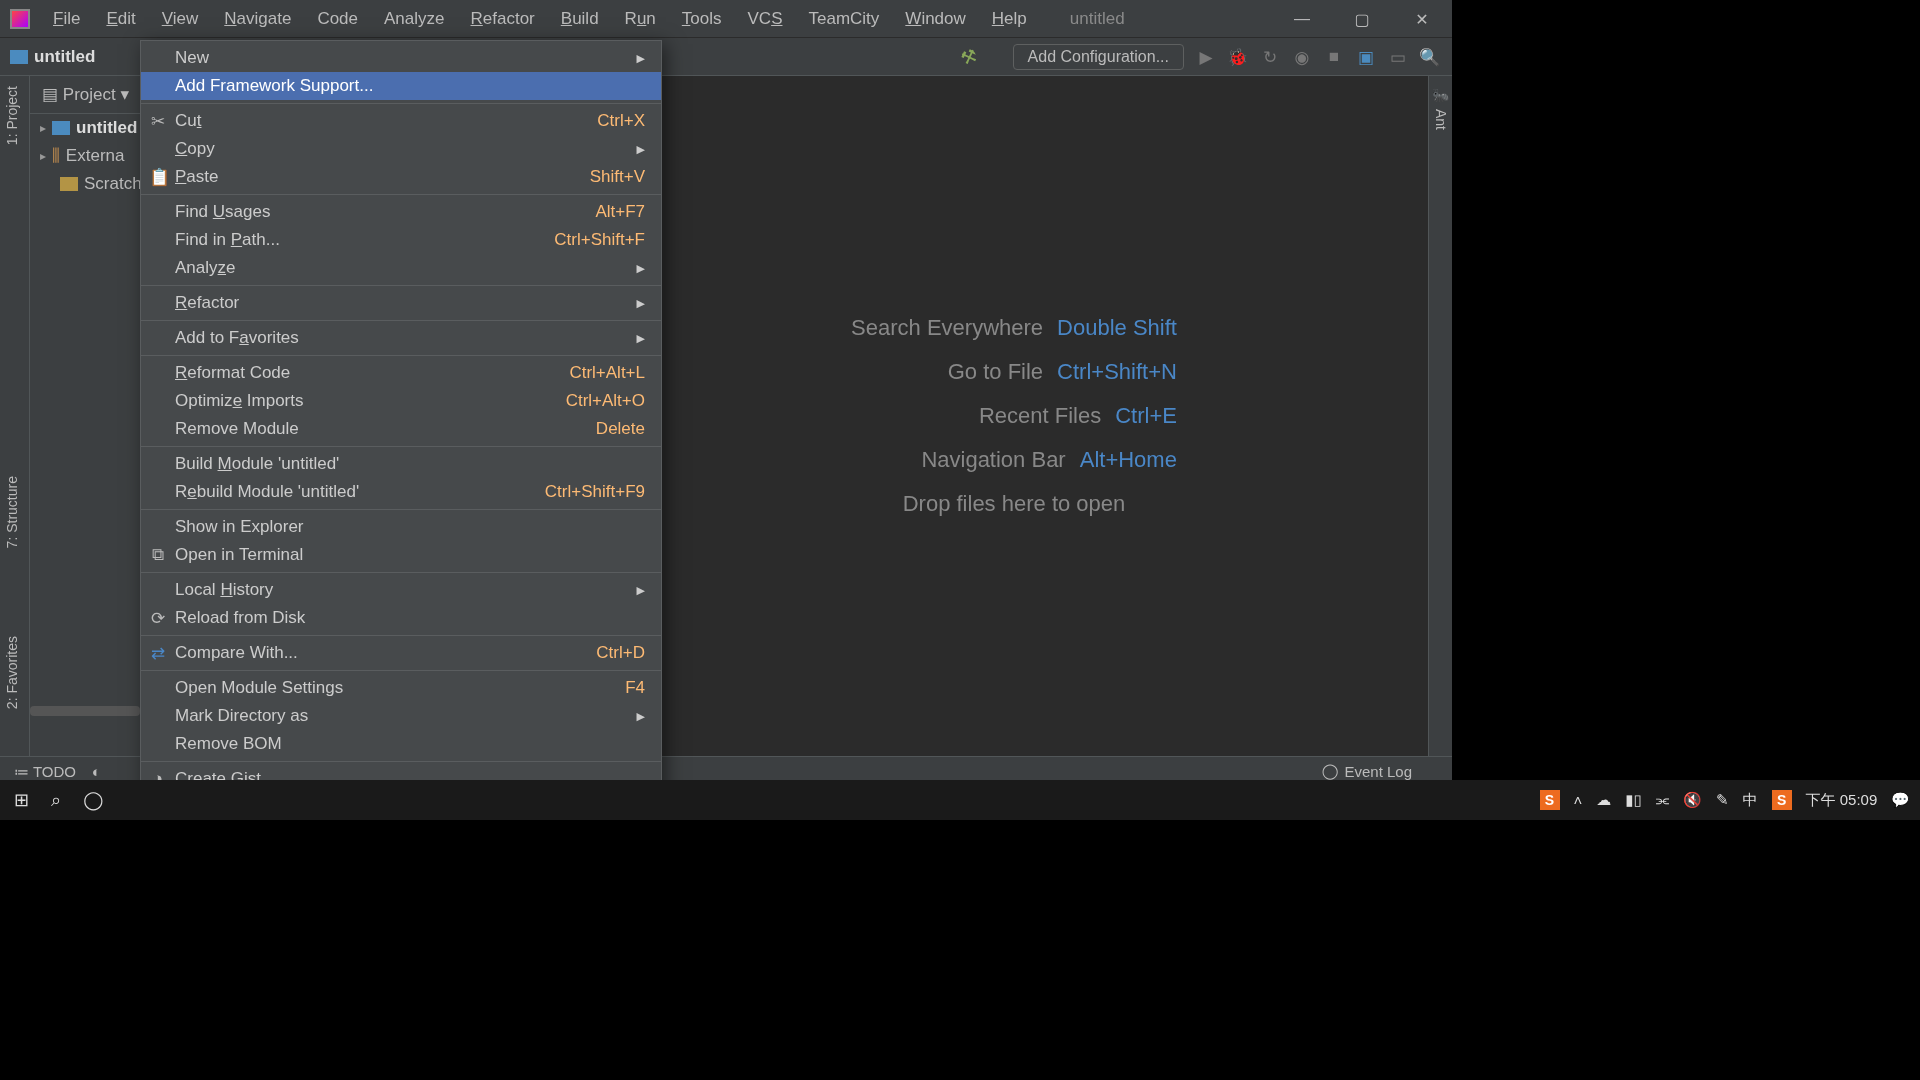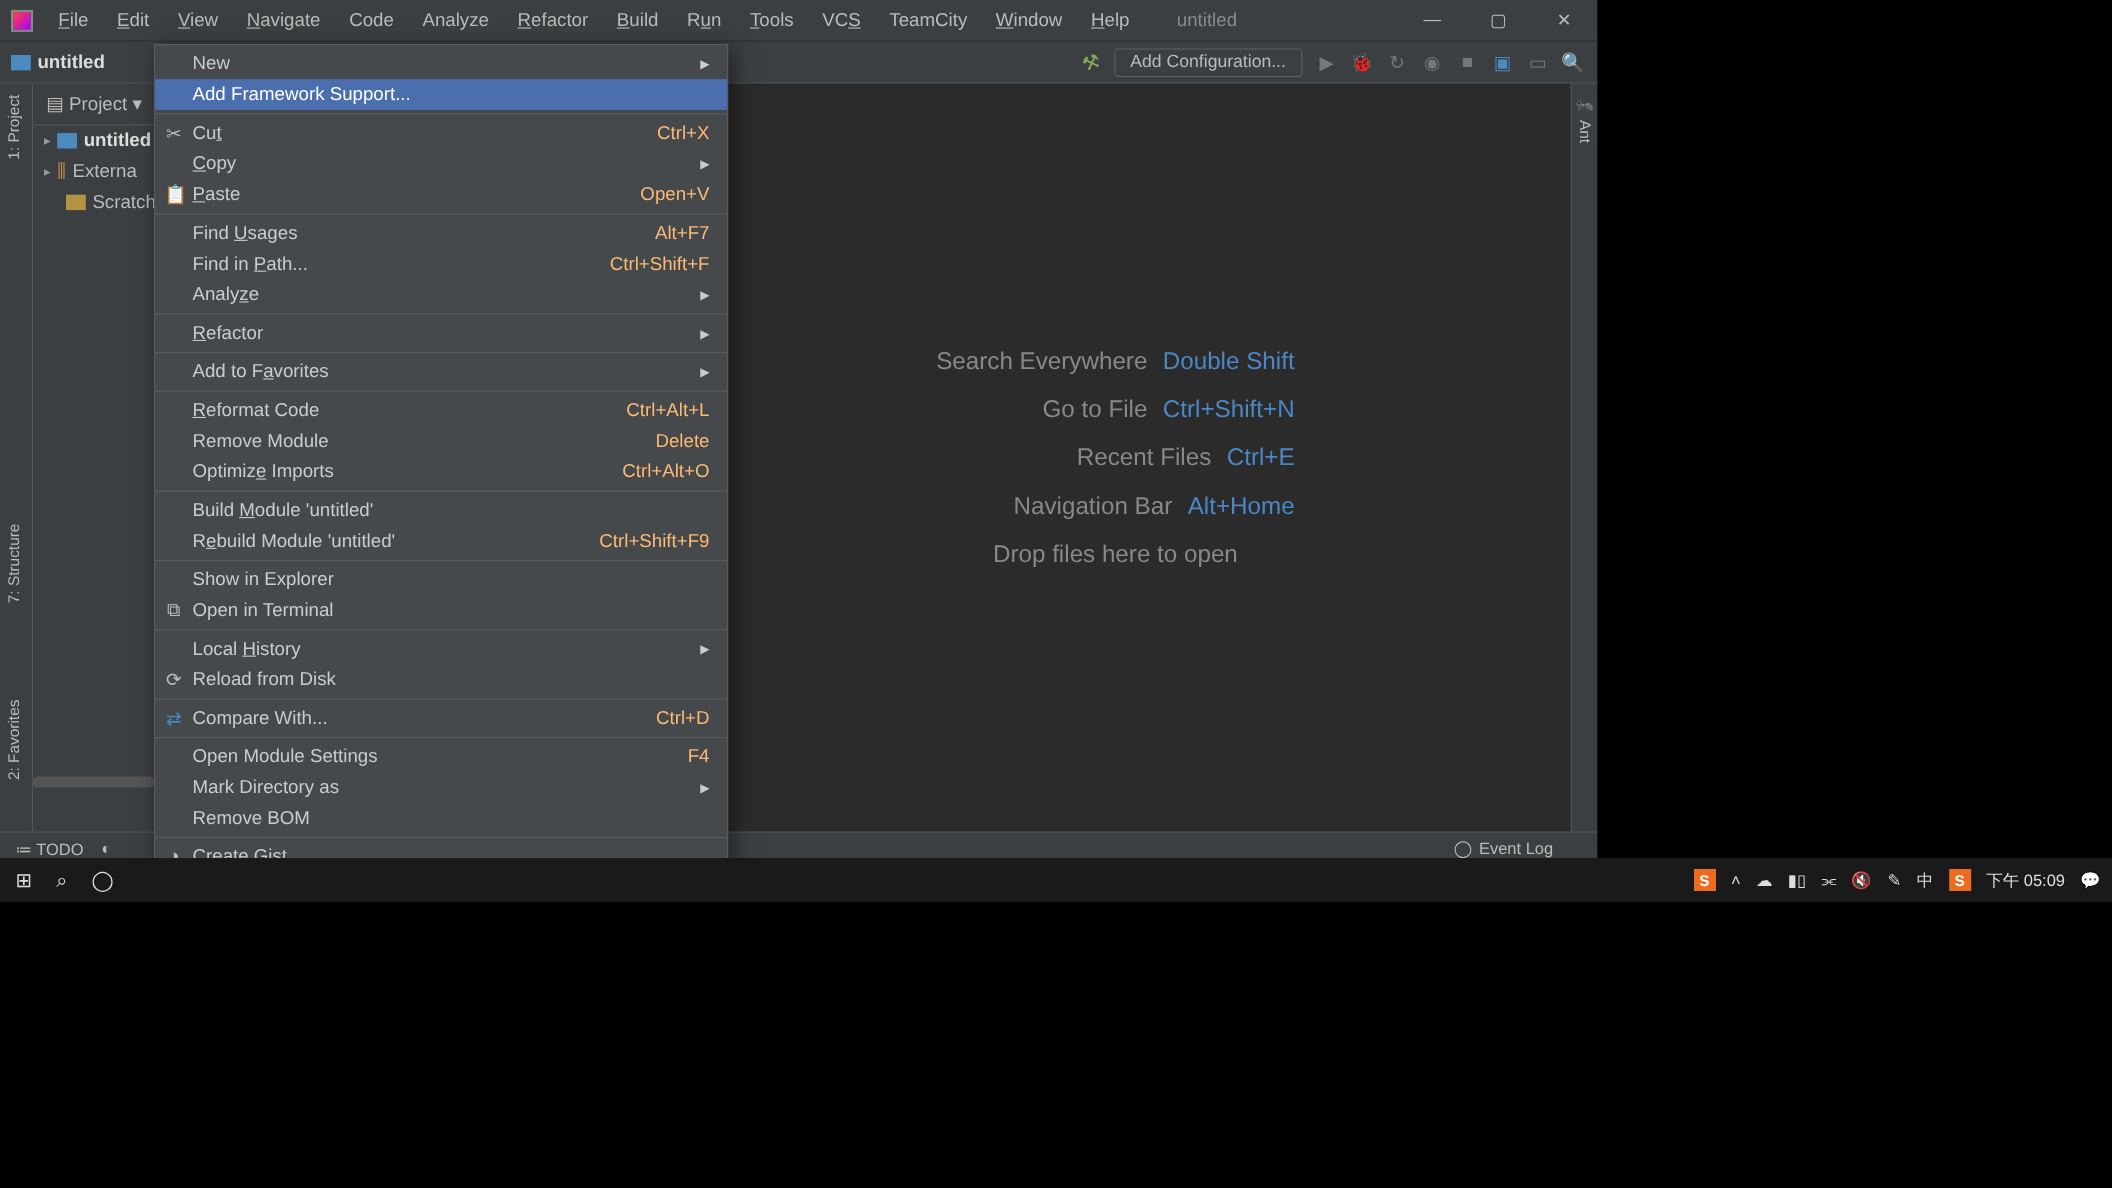--- a/index.html
+++ b/index.html
@@ -8,21 +8,21 @@
 .menubar { height: 38px; display: flex; align-items: center; background: #3c3f41; border-bottom: 1px solid #2b2b2b; padding: 0 6px; }
 .app-icon { width: 20px; height: 20px; background: linear-gradient(135deg,#f44,#a0f); border: 2px solid #888; margin: 0 10px 0 4px; }
 .menubar .mitem { padding: 0 13px; height: 38px; display: flex; align-items: center; cursor: default; }
 .menubar .mitem u { text-decoration: underline; }
 .title-text { margin-left: 30px; color: #8a8a8a; }
 .win-ctrl { position: absolute; right: 0; top: 0; height: 38px; display: flex; align-items: center; }
 .win-ctrl span { width: 60px; height: 38px; display: flex; align-items: center; justify-content: center; font-size: 16px; color: #bbb; }
 .toolbar { height: 38px; background: #3c3f41; border-bottom: 1px solid #515658; display: flex; align-items: center; padding: 0 10px; }
 .tb-folder { width: 18px; height: 14px; background: #4b8bbf; margin-right: 6px; }
 .tb-right { position: absolute; right: 0; top: 38px; height: 38px; display: flex; align-items: center; gap: 12px; padding: 0 12px; }
-.tb-btn { border: 1px solid #5e6060; background: #3c3f41; color: #bbb; padding: 3px 14px; border-radius: 4px; font-size: 16px; }
+.tb-btn { border: 1px solid #5e6060; background: #3c3f41; color: #bbb; padding: 3px 14px; border-radius: 4px; font-size: 16px; margin-left: 23px; }
 .tb-icon { width: 20px; height: 20px; display: flex; align-items: center; justify-content: center; color: #777; }
 .hammer { color: #89a859; transform: rotate(-20deg); font-size: 18px; }
 .body-row { position: absolute; top: 76px; left: 0; right: 0; bottom: 60px; display: flex; }
 .left-gutter { width: 30px; background: #3c3f41; border-right: 1px solid #515658; position: relative; }
 .left-gutter .vtab { writing-mode: vertical-rl; transform: rotate(180deg); font-size: 14px; color: #bbb; position: absolute; left: 4px; }
 .vtab.proj { top: 10px; }
 .vtab.struct { top: 400px; }
 .vtab.fav { top: 560px; }
 .proj-head { position: absolute; left: 30px; top: 76px; height: 38px; width: 570px; background: #3c3f41; border-bottom: 1px solid #515658; display: flex; align-items: center; padding: 0 12px; gap: 8px; z-index: 2; }
 .proj-tree { position: absolute; left: 30px; top: 114px; width: 570px; color: #bbb; z-index: 2; }
@@ -206,21 +206,21 @@
         <span>Cu<u>t</u></span>
         <span class="sc">Ctrl+X</span>
       </div>
     <div class="row">
         <span><u>C</u>opy</span>
         <span class="arr">▶</span>
       </div>
     <div class="row">
         <span class="lic">📋</span>
         <span><u>P</u>aste</span>
-        <span class="sc">Open+V</span>
+        <span class="sc">Shift+V</span>
       </div>
     <div class="sep"></div>
     <div class="row">
         <span>Find <u>U</u>sages</span>
         <span class="sc">Alt+F7</span>
       </div>
     <div class="row">
         <span>Find in <u>P</u>ath...</span>
         <span class="sc">Ctrl+Shift+F</span>
       </div>
@@ -237,26 +237,26 @@
     <div class="row">
         <span>Add to F<u>a</u>vorites</span>
         <span class="arr">▶</span>
       </div>
     <div class="sep"></div>
     <div class="row">
         <span><u>R</u>eformat Code</span>
         <span class="sc">Ctrl+Alt+L</span>
       </div>
     <div class="row">
+        <span>Optimiz<u>e</u> Imports</span>
+        <span class="sc">Ctrl+Alt+O</span>
+      </div>
+    <div class="row">
         <span>Remove Module</span>
         <span class="sc">Delete</span>
-      </div>
-    <div class="row">
-        <span>Optimiz<u>e</u> Imports</span>
-        <span class="sc">Ctrl+Alt+O</span>
       </div>
     <div class="sep"></div>
     <div class="row">
         <span>Build <u>M</u>odule 'untitled'</span>
       </div>
     <div class="row">
         <span>R<u>e</u>build Module 'untitled'</span>
         <span class="sc">Ctrl+Shift+F9</span>
       </div>
     <div class="sep"></div>

